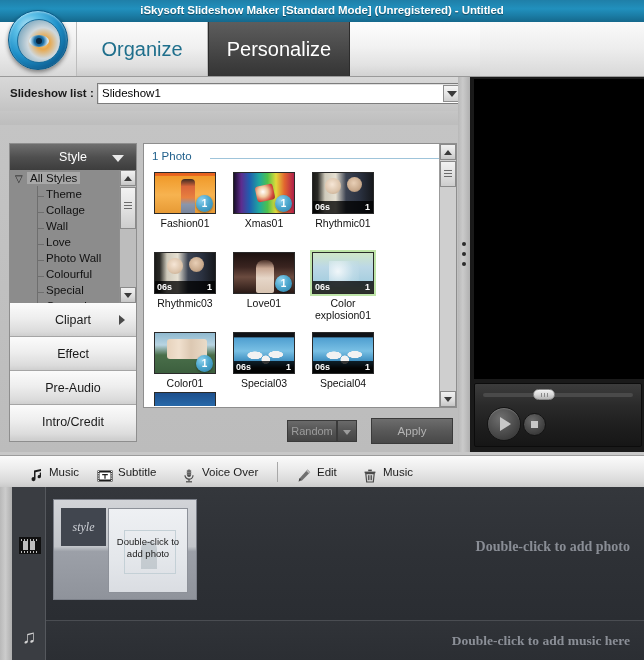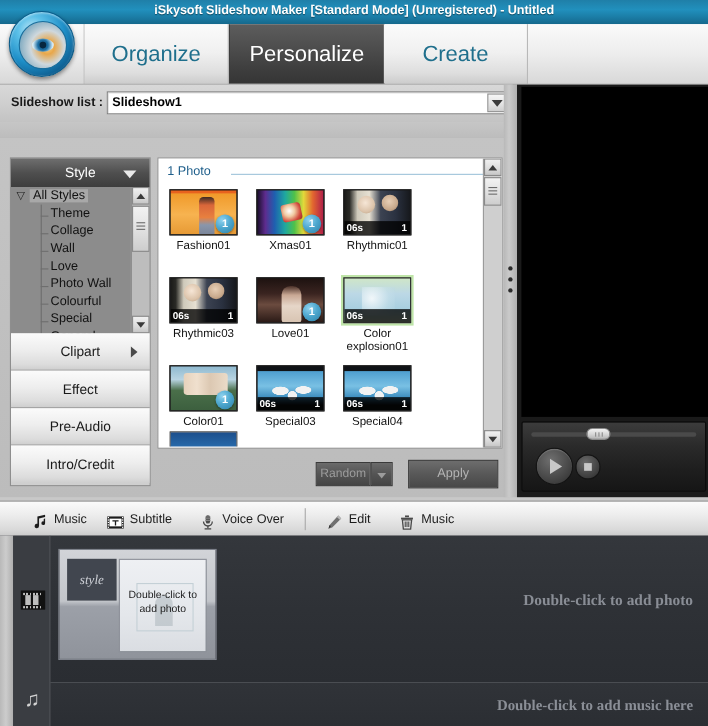--- a/index.html
+++ b/index.html
@@ -97,21 +97,21 @@
     font-size: 11.5px; font-weight: bold; color: #1a1a1a;
   }
   .listbar-combo {
     position: absolute; left: 97px; top: 6px; width: 363px; height: 19px;
     background: #ffffff;
     border: 1px solid #7d7d7d;
     box-shadow: inset 1px 1px 0 rgba(0,0,0,0.12);
   }
   .listbar-combo-value {
     position: absolute; left: 4px; top: 2px;
-    font-size: 11.5px; color: #000; line-height: 15px; font-weight: bold;
+    font-size: 11.5px; color: #000; line-height: 15px;
   }
   .combo-arrow-btn {
     position: absolute; right: 1px; top: 1px; width: 17px; height: 17px;
     background: linear-gradient(to bottom, #f6f6f6 0%, #e4e4e4 55%, #cfcfcf 100%);
     border: 1px solid #8d8d8d;
     box-sizing: border-box;
   }
   .chev-down {
     position: absolute; left: 3px; top: 5px;
     width: 0; height: 0;
@@ -552,21 +552,20 @@
 
   <div class="tabbar">
     <div class="tabbar-leftcap"></div>
     <div class="logo">
       <div class="logo-inner">
         <div class="logo-eye"></div>
       </div>
     </div>
     <div class="tab tab-personalize active">Personalize</div>
     <div class="tab tab-organize">Organize</div>
-    <div class="tab tab-create">Create</div>
     <div class="tabbar-rightcap"></div>
   </div>
 
   <div class="listbar">
     <div class="listbar-label">Slideshow list :</div>
     <div class="listbar-combo">
       <div class="listbar-combo-value">Slideshow1</div>
       <div class="combo-arrow-btn">
         <div class="chev-down"></div>
       </div>

